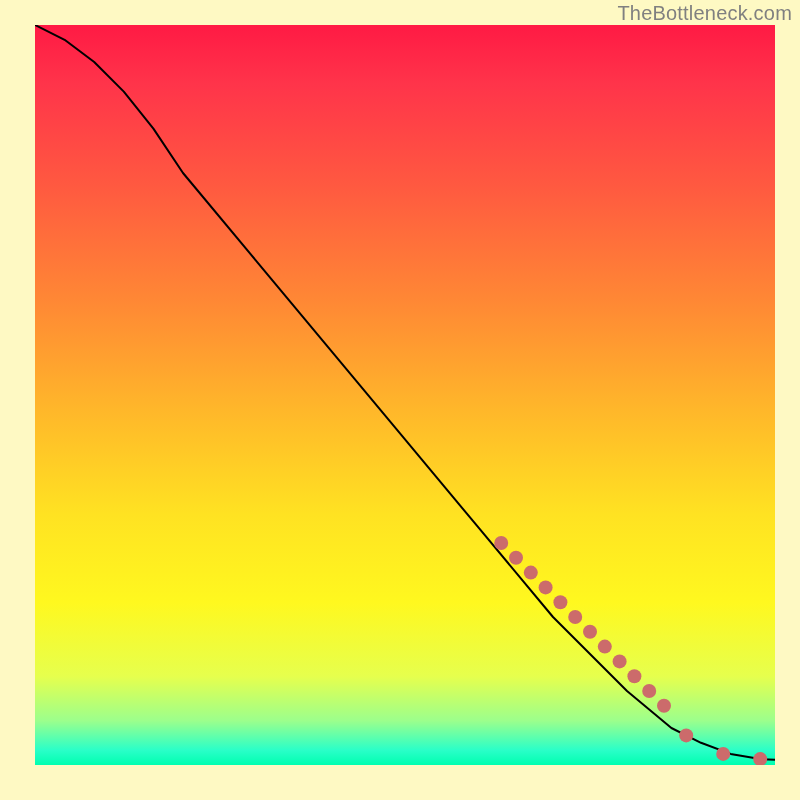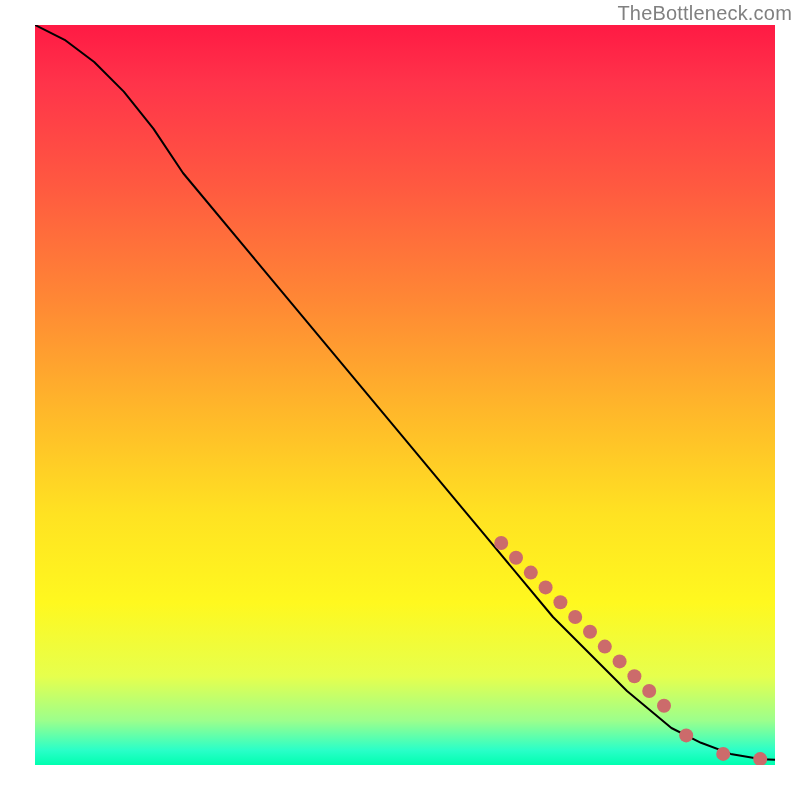--- a/index.html
+++ b/index.html
@@ -8,21 +8,21 @@
     width: 800px;
     height: 800px;
     overflow: hidden;
     background: #000;
     font-family: Arial, Helvetica, sans-serif;
   }
   .frame {
     position: relative;
     width: 800px;
     height: 800px;
-    background: #ffffff;
+    background: #fef9c3;
   }
   .watermark {
     position: absolute;
     top: 2px;
     right: 8px;
     color: #808080;
     font-size: 20px;
     font-weight: 400;
     letter-spacing: 0.2px;
     z-index: 3;

